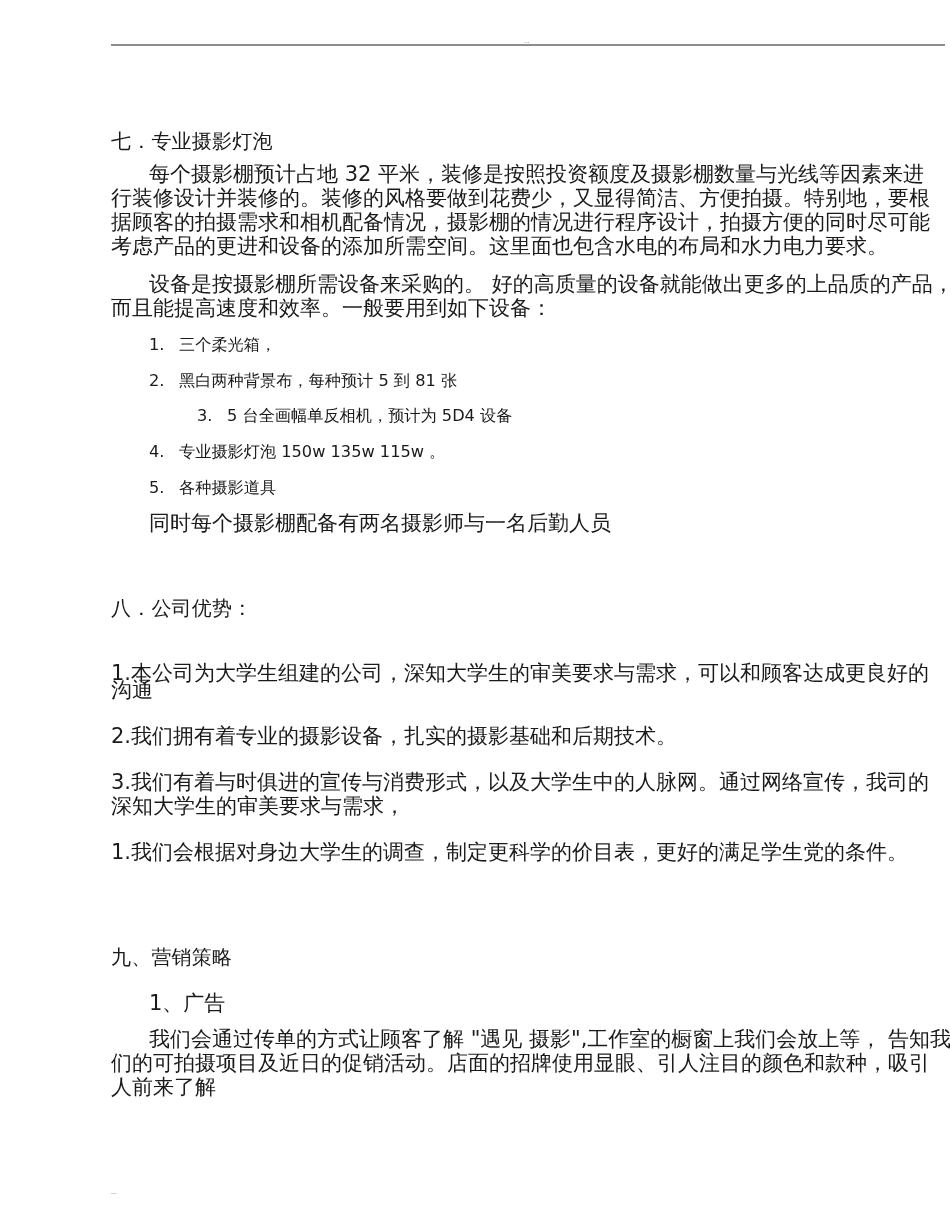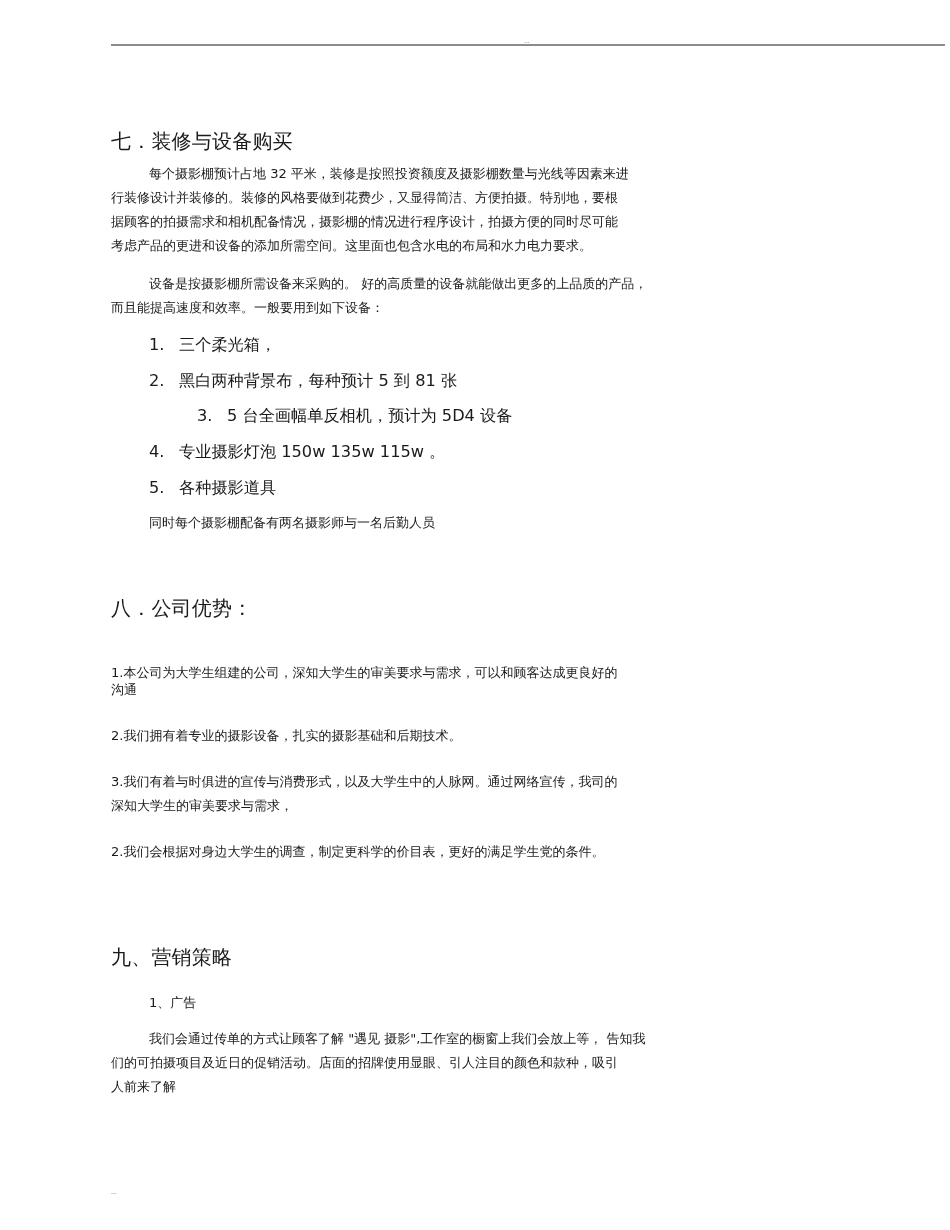--- a/index.html
+++ b/index.html
@@ -15,32 +15,32 @@
   .header-rule {
     position: absolute; top: 44px; left: 111px; width: 834px; height: 2px;
     background: #8c8c8c;
   }
   .footer-mark {
     position: absolute; top: 1188px; left: 111px;
     font-size: 6px; color: #666;
   }
   .abs { position: absolute; left: 111px; white-space: nowrap; }
   .h { font-size: 20px; letter-spacing: 0.2px; }
-  .p { font-size: 13px; line-height: 24px; }
+  .p { font-size: 21px; line-height: 24px; }
   .ind { left: 149px; }
   .li { left: 149px; font-size: 16.2px; }
   .li .num { display: inline-block; width: 30px; }
 </style>
 </head>
 <body>
 
 <div class="header-mark">...</div>
 <div class="header-rule"></div>
 
-<div class="abs h" style="top:128px;">七．装修与设备购买</div>
+<div class="abs h" style="top:128px;">七．专业摄影灯泡</div>
 <div class="abs p ind" style="top:162px;">每个摄影棚预计占地  32 平米，装修是按照投资额度及摄影棚数量与光线等因素来进</div>
 <div class="abs p" style="top:186px;">行装修设计并装修的。装修的风格要做到花费少，又显得简洁、方便拍摄。特别地，要根</div>
 <div class="abs p" style="top:210px;">据顾客的拍摄需求和相机配备情况，摄影棚的情况进行程序设计，拍摄方便的同时尽可能</div>
 <div class="abs p" style="top:234px;">考虑产品的更进和设备的添加所需空间。这里面也包含水电的布局和水力电力要求。</div>
 
 <div class="abs p ind" style="top:272px;">设备是按摄影棚所需设备来采购的。 好的高质量的设备就能做出更多的上品质的产品，</div>
 <div class="abs p" style="top:296px;">而且能提高速度和效率。一般要用到如下设备：</div>
 
 <div class="abs li" style="top:334px;">
   <span class="num">1.</span><span>三个柔光箱，</span>
@@ -58,21 +58,21 @@
   <span class="num">5.</span><span>各种摄影道具</span>
 </div>
 <div class="abs p ind" style="top:511px;">同时每个摄影棚配备有两名摄影师与一名后勤人员</div>
 
 <div class="abs h" style="top:595px;">八．公司优势：</div>
 <div class="abs p" style="top:654px;margin-top:7px;">1.本公司为大学生组建的公司，深知大学生的审美要求与需求，可以和顾客达成更良好的</div>
 <div class="abs p" style="top:678px;">沟通</div>
 <div class="abs p" style="top:724px;">2.我们拥有着专业的摄影设备，扎实的摄影基础和后期技术。</div>
 <div class="abs p" style="top:770px;">3.我们有着与时俱进的宣传与消费形式，以及大学生中的人脉网。通过网络宣传，我司的</div>
 <div class="abs p" style="top:794px;">深知大学生的审美要求与需求，</div>
-<div class="abs p" style="top:840px;">2.我们会根据对身边大学生的调查，制定更科学的价目表，更好的满足学生党的条件。</div>
+<div class="abs p" style="top:840px;">1.我们会根据对身边大学生的调查，制定更科学的价目表，更好的满足学生党的条件。</div>
 
 <div class="abs h" style="top:944px;">九、营销策略</div>
 <div class="abs p ind" style="top:991px;">1、广告</div>
 <div class="abs p ind" style="top:1027px;">我们会通过传单的方式让顾客了解   "遇见  摄影",工作室的橱窗上我们会放上等，  告知我</div>
 <div class="abs p" style="top:1051px;">们的可拍摄项目及近日的促销活动。店面的招牌使用显眼、引人注目的颜色和款种，吸引</div>
 <div class="abs p" style="top:1075px;">人前来了解</div>
 
 <div class="footer-mark">...</div>
 
 </body></html>

